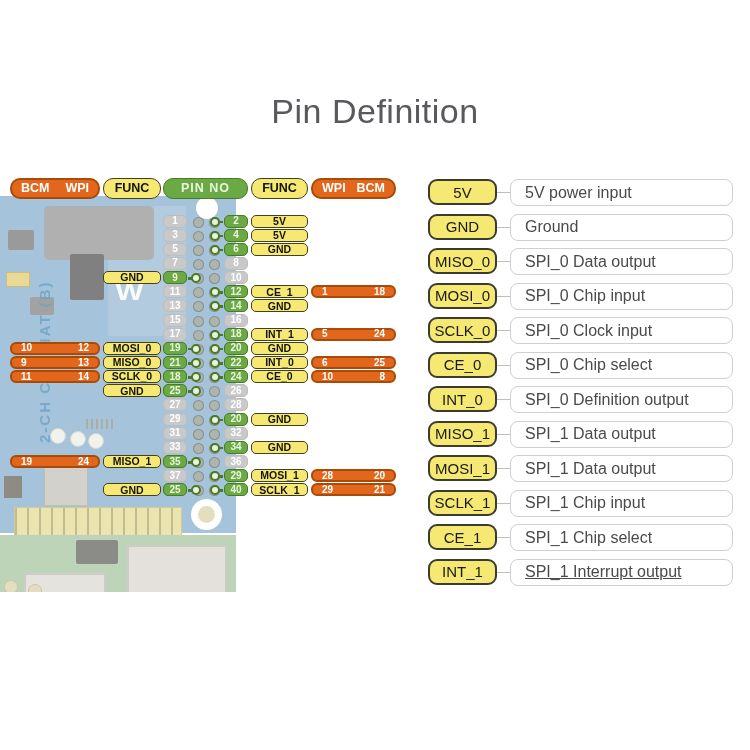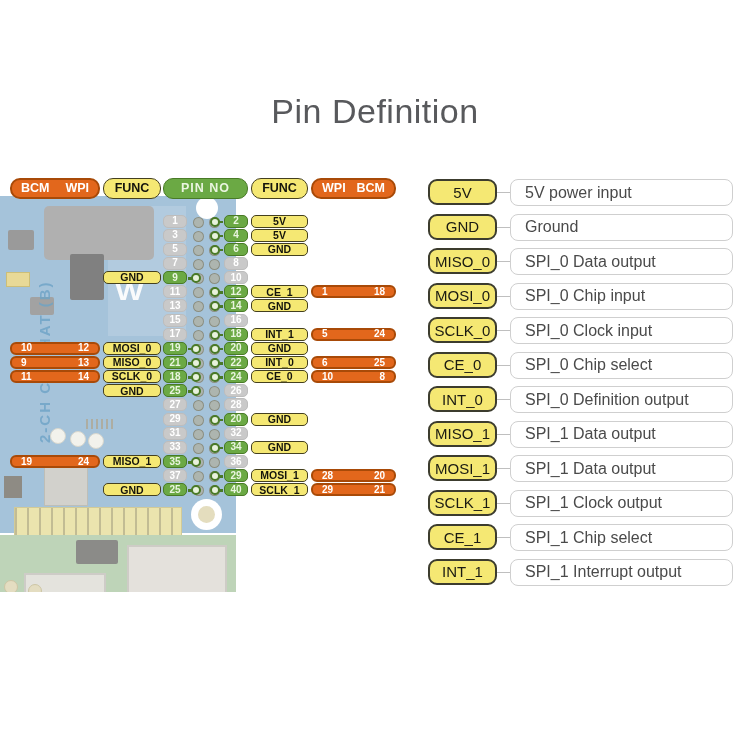--- a/index.html
+++ b/index.html
@@ -488,30 +488,30 @@
       </div>
       <div class="lg-line" style="top: 468px;"></div>
       <div class="lg-desc" style="top: 455px;">
         <span>SPI_1 Data output</span>
       </div>
       <div class="lg-pill" style="top: 489.5px;">
         <span>SCLK_1</span>
       </div>
       <div class="lg-line" style="top: 502.5px;"></div>
       <div class="lg-desc" style="top: 489.5px;">
-        <span>SPI_1 Clock output</span>
+        <span>SPI_1 Chip input</span>
       </div>
       <div class="lg-pill" style="top: 524px;">
         <span>CE_1</span>
       </div>
       <div class="lg-line" style="top: 537px;"></div>
       <div class="lg-desc" style="top: 524px;">
         <span>SPI_1 Chip select</span>
       </div>
       <div class="lg-pill" style="top: 558.5px;">
         <span>INT_1</span>
       </div>
       <div class="lg-line" style="top: 571.5px;"></div>
-      <div class="lg-desc" style="top: 558.5px;">
+      <div class="lg-desc" style="top: 558.5px; text-decoration: underline;">
         <span>SPI_1 Interrupt output</span>
       </div>
     </div>
 </div>
 
 </body></html>

